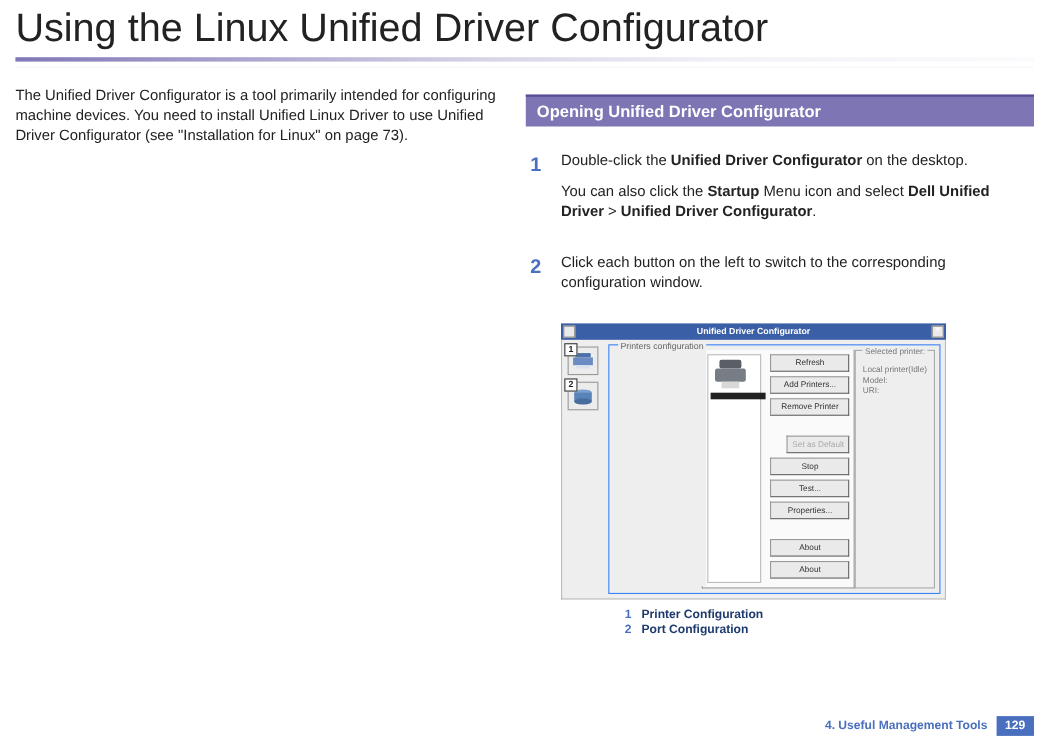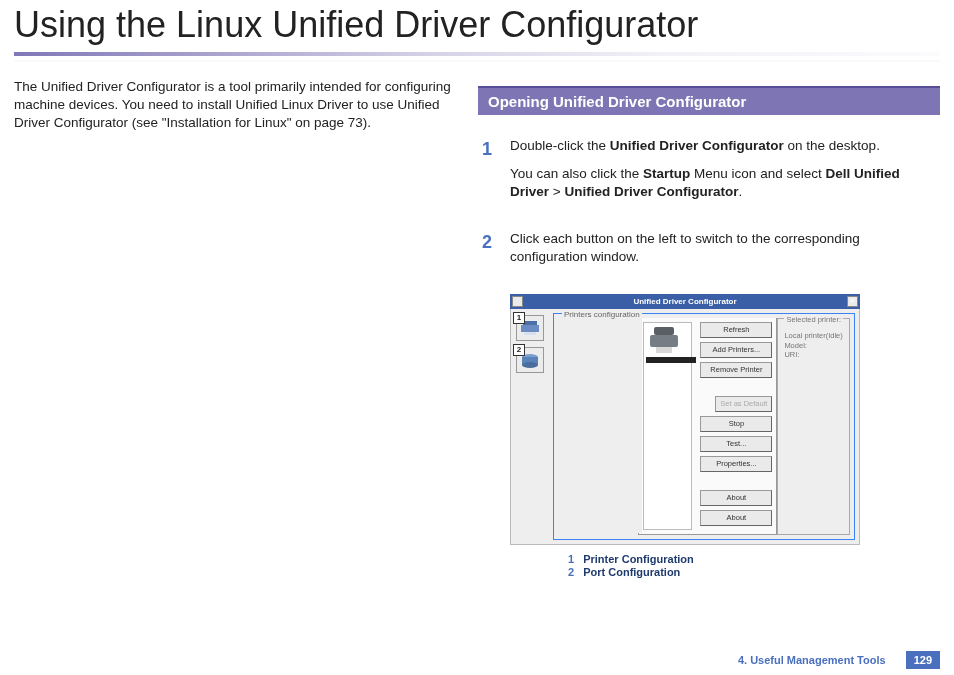--- a/index.html
+++ b/index.html
@@ -41,21 +41,21 @@
 .sep { height: 10px; }
 .disabled { color: #aaa; margin-left: 15px; }
 .fieldset-bottom { border: 1px solid #aaa; margin-top: 0; padding: 2px 6px 4px 6px; font-size: 7.5px; color: #777; line-height: 1.3; }
 .fieldset-bottom .legend2 { font-size: 7.5px; background: #eee; padding: 0 2px; position: relative; top: -6px; margin-bottom:-4px; display:inline-block; }
 .exit-row { display: flex; justify-content: flex-end; padding: 4px 2px 4px 2px; }
 .exit-row .app-btn { width: 50px; }
 .legend-list { margin: 8px 0 0 90px; font-size: 11px; }
 .legend-row { margin: 1px 0; }
 .legend-num { color: #4a6fbf; font-weight: bold; margin-right: 6px; }
 .legend-text { color: #1e3a6e; font-weight: bold; }
-.footer { position: absolute; bottom: 6px; right: 14px; display: flex; align-items: center; gap: 12px; font-size: 11px; }
+.footer { position: absolute; bottom: 6px; right: 14px; display: flex; align-items: center; gap: 0; font-size: 11px; }
 .footer-label { color: #4a6fbf; font-weight: bold; padding: 3px 8px; }
 .footer-num { background: #4a6fbf; color: #fff; font-weight: bold; padding: 3px 8px; }
 </style>
 </head>
 <body>
 
 <div class="page-title">Using the Linux Unified Driver Configurator</div>
 <div class="title-underline"></div>
 <div class="faint"></div>
 

